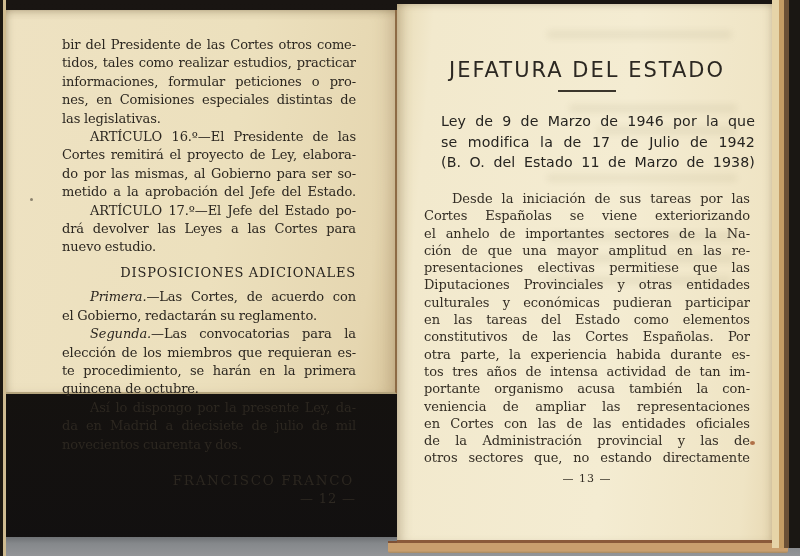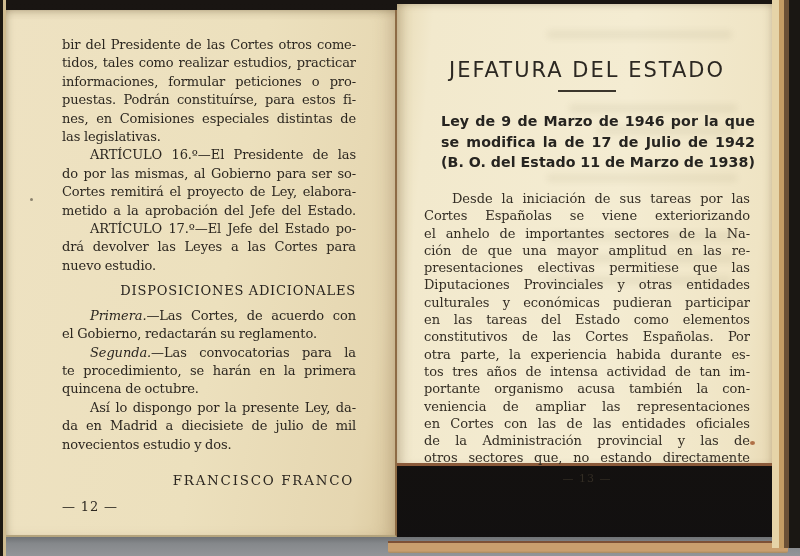--- a/index.html
+++ b/index.html
@@ -14,52 +14,52 @@
   .under-pages{position:absolute;left:388px;top:541px;width:400px;height:12px;
                background:linear-gradient(180deg,#7d5136 0 20%,#c99f6e 20% 82%,#a8895f 100%);
                border-radius:0 0 2px 2px;}
   .edge-strips{position:absolute;left:772px;top:0;width:28px;height:548px;
                background:linear-gradient(90deg,#e6d4a8 0 26%,#c49c64 26% 44%,#6b5036 44% 60%,#1a1713 60% 100%);}
   .left-edge{position:absolute;left:0;top:0;width:6px;height:556px;
              background:linear-gradient(90deg,#1d1811 0 52%,#cfbb90 52% 100%);}
 
   
   .page{position:absolute;}
-  .page-left{left:6px;top:10px;width:391px;height:527px;
+  .page-left{left:6px;top:10px;width:391px;height:384px;
              background:linear-gradient(100deg,#eee2c2 0%,#ece0bd 55%,#e5d6b0 90%,#dbc99f 100%);
              border-right:2px solid #8d6b45;border-bottom:2px solid #b4a47d;
              box-shadow:inset 0 7px 10px -7px rgba(80,60,30,.4),
                         inset 7px 0 9px -7px rgba(80,60,30,.35),
                         inset -14px 0 18px -10px rgba(110,80,45,.28);}
-  .page-right{left:397px;top:4px;width:375px;height:462px;
+  .page-right{left:397px;top:4px;width:375px;height:539px;
               background:linear-gradient(95deg,#e8dbb6 0%,#f2e9cd 9%,#f4ecd2 58%,#efe4c4 92%,#e8d9b4 100%);
               border-bottom:3px solid #8a5a3a;
               box-shadow:inset 11px 0 13px -9px rgba(100,75,40,.4),
                          inset 0 6px 9px -7px rgba(90,70,40,.35),
                          inset -8px 0 10px -8px rgba(110,85,50,.3);}
 
   
   .ln{text-align:justify;text-align-last:justify;}
   .ln.end{text-align-last:left;}
   .ln.ind{text-indent:28px;}
   .ln i{font-style:italic;}
 
   .pl-body{position:absolute;left:56px;top:26px;width:294px;
            font-size:13px;line-height:18.4px;color:#2c2720;
            letter-spacing:-0.1px;word-spacing:-0.4px;}
   .section-heading{text-align:right;letter-spacing:0.8px;margin:7px 0 6px;color:#292520;}
   .signature{text-align:right;padding-right:2px;letter-spacing:1.8px;font-size:13.4px;margin-top:18px;}
-  .pagenum{text-align:left;letter-spacing:1px;margin-top:8px;color:#2e2922;}
+  .pagenum{text-align:right;letter-spacing:1px;margin-top:0;color:#2e2922;}
 
   .pr-head{position:absolute;left:27px;top:54px;width:326px;text-align:center;
            font-family:"DejaVu Sans",sans-serif;font-weight:400;font-size:21px;
            letter-spacing:2px;color:#2c2822;}
   .pr-rule{width:58px;margin:8px auto 0;border-top:2px solid #3c362c;}
   .pr-sub{position:absolute;left:44px;top:107px;width:314px;
-          font-family:"DejaVu Sans",sans-serif;font-weight:700;font-size:14.2px;
+          font-family:"DejaVu Sans",sans-serif;font-weight:400;font-size:14.2px;
           line-height:20.5px;color:#262420;word-spacing:-0.5px;letter-spacing:0.1px;}
   .pr-body{position:absolute;left:27px;top:186px;width:326px;
            font-size:13px;line-height:17.3px;color:#332d24;
            letter-spacing:-0.05px;word-spacing:-0.2px;}
   .pr-pagenum{position:absolute;left:27px;top:468px;width:326px;text-align:center;
               font-size:11px;letter-spacing:1px;color:#332d24;}
 
   
   .ghost{position:absolute;background:#7d744c;opacity:.09;filter:blur(3px);border-radius:3px;}
   .g1{left:150px;top:26px;width:185px;height:9px;}
@@ -84,41 +84,41 @@
   <div class="edge-strips"></div>
   <div class="left-edge"></div>
 
   <div class="page page-left">
     <div class="speck"></div>
     <div class="pl-body">
       <div>
           <div class="ln">bir del Presidente de las Cortes otros come-</div>
           <div class="ln">tidos, tales como realizar estudios, practicar</div>
           <div class="ln">informaciones, formular peticiones o pro-</div>
-          <div class="ln">puestas. Podrán constituírse, para estos fi-</div>
           <div class="ln">nes, en Comisiones especiales distintas de</div>
           <div class="ln end">las legislativas.</div>
           <div class="ln ind">ARTÍCULO 16.º—El Presidente de las</div>
+          <div class="ln">Cortes remitirá el proyecto de Ley, elabora-</div>
           <div class="ln">do por las mismas, al Gobierno para ser so-</div>
-          <div class="ln">Cortes remitirá el proyecto de Ley, elabora-</div>
           <div class="ln">metido a la aprobación del Jefe del Estado.</div>
           <div class="ln ind">ARTÍCULO 17.º—El Jefe del Estado po-</div>
           <div class="ln">drá devolver las Leyes a las Cortes para</div>
           <div class="ln end">nuevo estudio.</div>
         </div>
       <div class="section-heading">DISPOSICIONES ADICIONALES</div>
       <div>
           <div class="ln ind"><i>Primera.</i>—Las Cortes, de acuerdo con</div>
           <div class="ln end">el Gobierno, redactarán su reglamento.</div>
           <div class="ln ind"><i>Segunda.</i>—Las convocatorias para la</div>
+          <div class="ln">elección de los miembros que requieran es-</div>
           <div class="ln">te procedimiento, se harán en la primera</div>
           <div class="ln end">quincena de octubre.</div>
           <div class="ln ind">Así lo dispongo por la presente Ley, da-</div>
           <div class="ln">da en Madrid a diecisiete de julio de mil</div>
-          <div class="ln end">novecientos estudio y dos.</div>
+          <div class="ln end">novecientos cuarenta y dos.</div>
         </div>
       <div class="signature">FRANCISCO FRANCO</div>
       <div class="pagenum">— 12 —</div>
     </div>
   </div>
 
   <div class="page page-right">
     <div class="ghost g1"></div>
     <div class="ghost g2"></div>
     <div class="ghost g3"></div>

